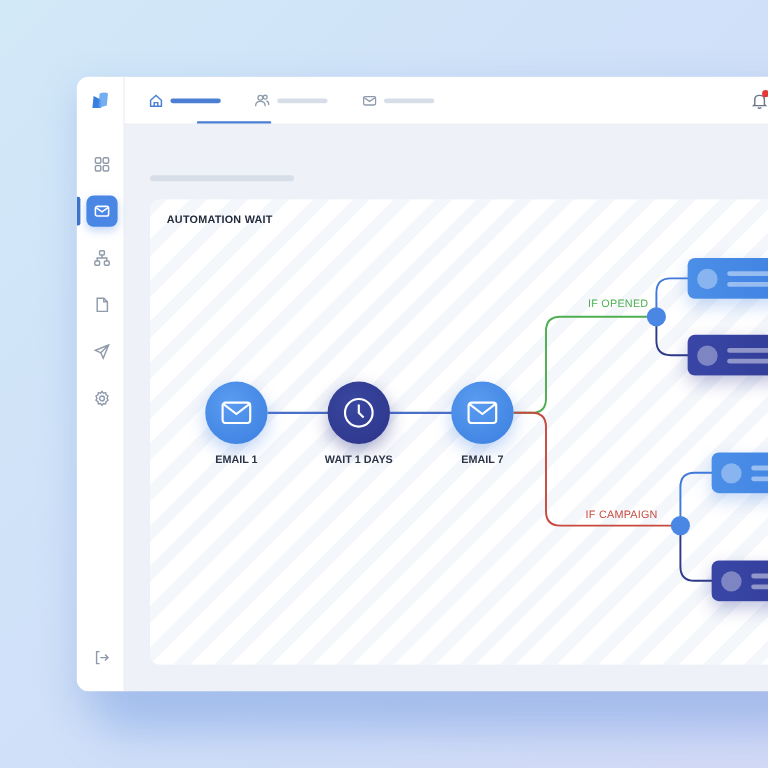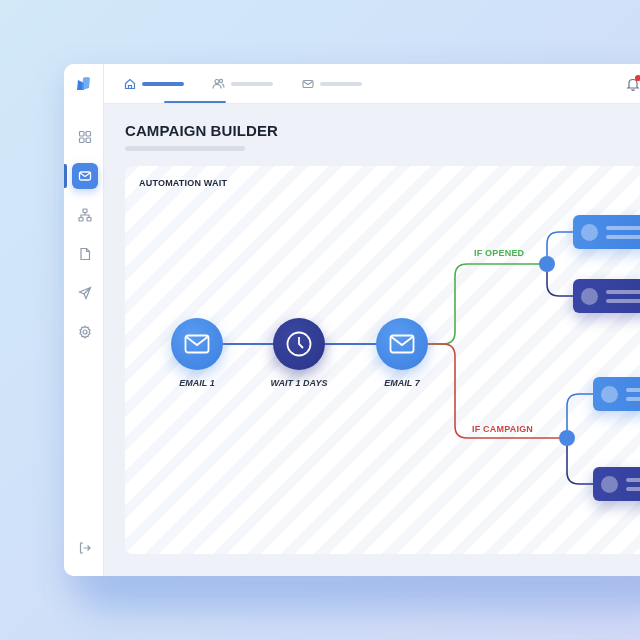--- a/index.html
+++ b/index.html
@@ -50,22 +50,22 @@
     background-image: repeating-linear-gradient(135deg, rgba(235,240,247,0.55) 0 10px, rgba(255,255,255,0) 10px 24px);
   }
   .canvas-title { position: absolute; left: 14px; top: 12px; font-size: 9px; font-weight: 700; color: #1f2838; letter-spacing: 0.2px; }
   .node {
     position: absolute; width: 52px; height: 52px; border-radius: 50%;
     display: flex; align-items: center; justify-content: center;
     box-shadow: 0 6px 14px rgba(74,134,228,0.35);
   }
   .node.email { background: radial-gradient(circle at 40% 35%, #5a9cf0, #3a7ee0); }
   .node.wait { background: radial-gradient(circle at 40% 35%, #3a47a0, #2a3488); box-shadow: 0 6px 14px rgba(42,52,136,0.4); }
-  .node-label { position: absolute; font-size: 9px; font-weight: 600; color: #2b3445; text-align: center; width: 90px; font-style: italic; }
-  .branch-label { position: absolute; font-size: 9px; font-weight: 700; letter-spacing: 0.2px; }
+  .node-label { position: absolute; font-size: 9px; font-weight: 600; color: #2b3445; text-align: center; width: 90px; }
+  .branch-label { position: absolute; font-size: 9px; font-weight: 400; letter-spacing: 0.2px; margin-left: 16px; }
   .card {
     position: absolute; height: 34px; width: 80px; border-radius: 6px 0 0 6px;
     display: flex; align-items: center; padding-left: 8px; gap: 8px;
   }
   .card.light { background: linear-gradient(90deg, #4c8fe8, #3f82e2); box-shadow: 0 6px 14px rgba(74,134,228,0.3); }
   .card.dark { background: linear-gradient(90deg, #3a46a6, #323d98); box-shadow: 0 6px 14px rgba(50,61,152,0.3); }
   .card .dot { width: 17px; height: 17px; border-radius: 50%; background: rgba(255,255,255,0.35); }
   .card .lines { display: flex; flex-direction: column; gap: 5px; }
   .card .lines span { display: block; width: 40px; height: 4px; border-radius: 2px; background: rgba(255,255,255,0.45); }
   svg { display: block; }
@@ -170,21 +170,20 @@
     <div class="bell">
       <svg width="18" height="18" viewBox="0 0 18 18" fill="none" stroke="#6b7688" stroke-width="1.2">
         <path d="M5 12 V8 Q5 4.5 9 4.5 Q13 4.5 13 8 V12 L14 13 H4 Z"></path>
           <path d="M7.5 14.5 Q9 16 10.5 14.5"></path>
       </svg>
     </div>
     <div class="bell-dot"></div>
 
   </div>
 
-  <div class="page-title">CAMPAIGN BUILDER</div>
   <div class="subtitle-bar"></div>
 
   <div class="canvas">
     <div class="canvas-title">AUTOMATION WAIT</div>
 
     <svg width="560" height="388" style="position:absolute;left:0;top:0;" fill="none">
       <line x1="98" y1="178" x2="150" y2="178" stroke="#4a6fc8" stroke-width="1.8"></line>
       <line x1="200" y1="178" x2="253" y2="178" stroke="#4a6fc8" stroke-width="1.8"></line>
 
       <path d="M303 178 H318 Q330 178 330 166 V110 Q330 98 342 98 H422" stroke="#4caf50" stroke-width="1.6"></path>

